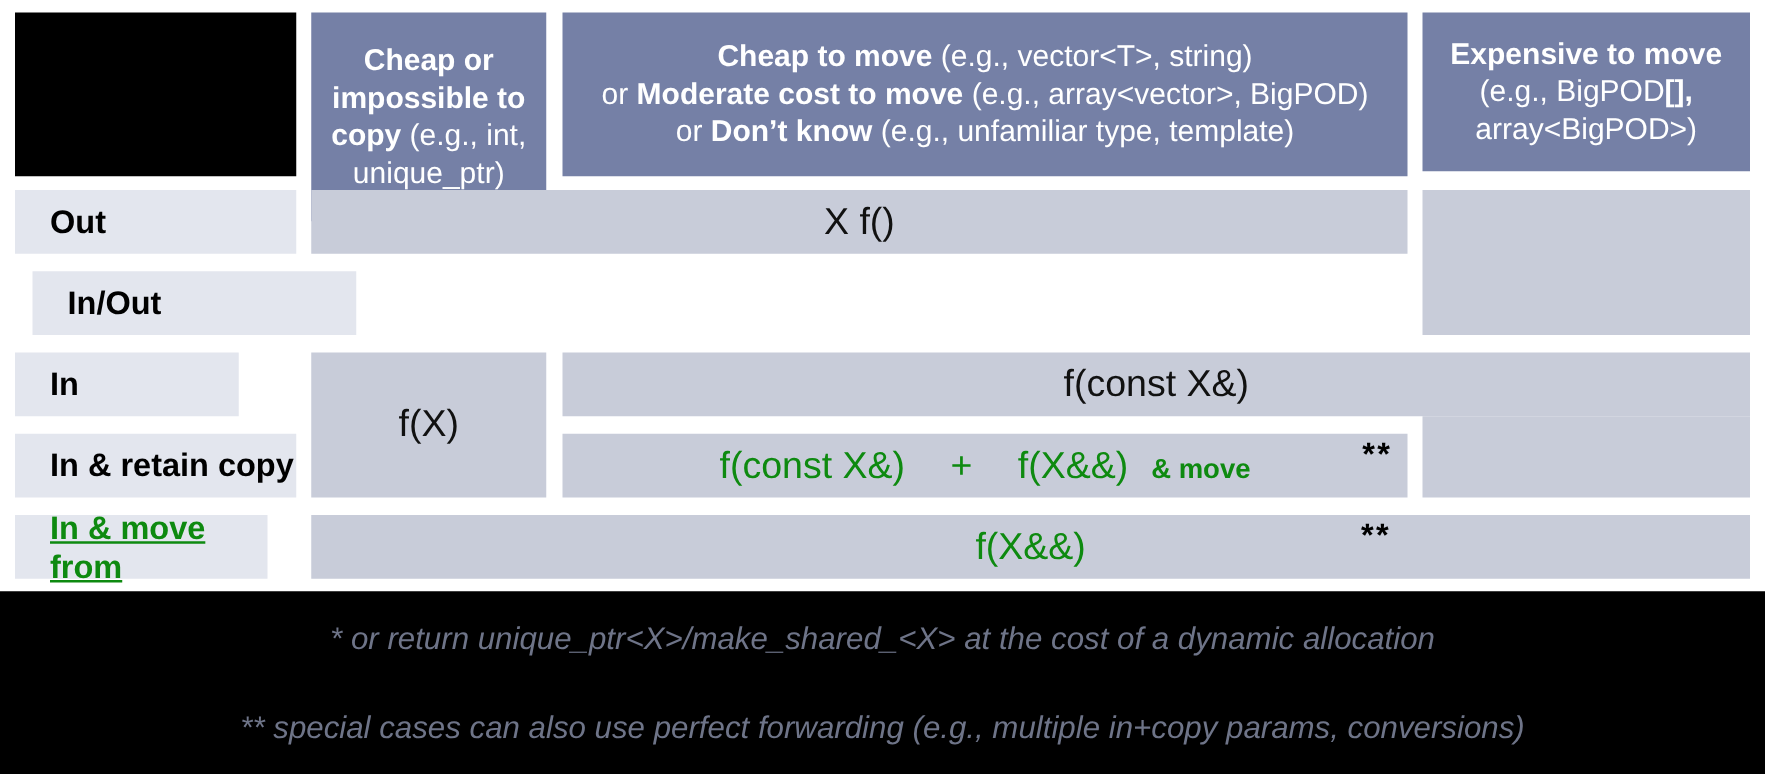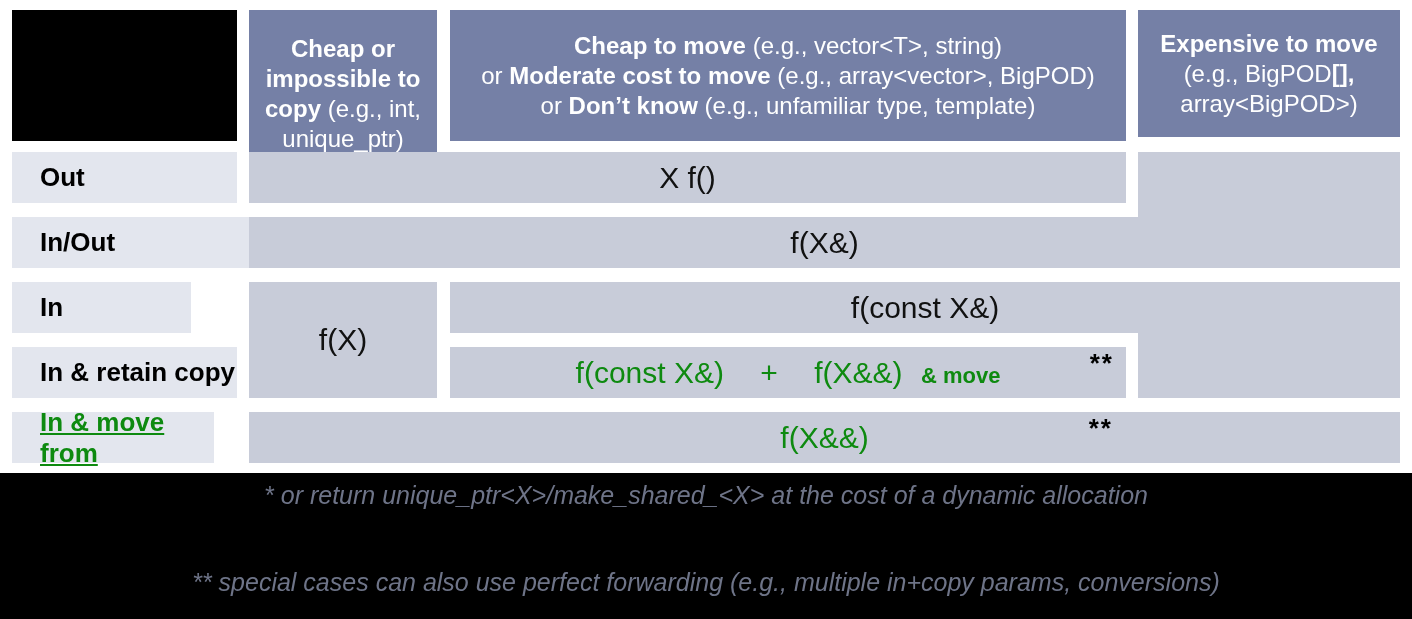--- a/index.html
+++ b/index.html
@@ -81,29 +81,28 @@
 
   <div class="abs hcell" style="left:450px;top:10px;width:676px;height:131px;">
       <span><span class="b">Cheap to move</span><span> (e.g., vector&lt;T&gt;, string)</span><br><span>or </span><span class="b">Moderate cost to move</span><span> (e.g., array&lt;vector&gt;, BigPOD)</span><br><span>or </span><span class="b">Don’t know</span><span> (e.g., unfamiliar type, template)</span></span>
     </div>
 
   <div class="abs hcell" style="left:1138px;top:10px;width:262px;height:127px;">
       <span><span class="b">Expensive to move</span><br><span>(e.g., BigPOD</span><span class="b">[],</span><br><span>array&lt;BigPOD&gt;)</span></span>
     </div>
 
   <div class="abs row-label" style="left:12px;top:152px;width:225px;height:51px;">Out</div>
-  <div class="abs row-label" style="left:12px;top:217px;width:259px;height:51px;">In/Out</div>
+  <div class="abs row-label" style="left:26px;top:217px;width:259px;height:51px;">In/Out</div>
   <div class="abs row-label" style="left:12px;top:282px;width:179px;height:51px;">In</div>
   <div class="abs row-label" style="left:12px;top:347px;width:225px;height:51px;">In &amp; retain copy</div>
   <div class="abs row-label green" style="left:12px;top:412px;width:202px;height:51px;text-decoration:underline;">In &amp; move from</div>
 
   <div class="abs cell" style="left:249px;top:152px;width:877px;height:51px;">X f()</div>
   <div class="abs cell empty" style="left:1138px;top:152px;width:262px;height:116px;"></div>
 
-  <div class="abs cell" style="left:249px;top:217px;width:1151px;height:51px;">f(X&amp;)</div>
 
   <div class="abs cell" style="left:249px;top:282px;width:188px;height:116px;">f(X)</div>
 
   <div class="abs cell" style="left:450px;top:282px;width:950px;height:51px;">
     <div class="inner-center">f(const X&amp;)</div>
   </div>
   <div class="abs cell empty" style="left:1138px;top:333px;width:262px;height:65px;"></div>
 
   <div class="abs cell" style="left:450px;top:347px;width:676px;height:51px;">
     <span class="green-expr">
@@ -114,17 +113,17 @@
     </span>
     <span class="fnmark" style="right:12px;">**</span>
   </div>
 
   <div class="abs cell" style="left:249px;top:412px;width:1151px;height:51px;">
     <span class="green-expr">f(X&amp;&amp;)</span>
     <span class="fnmark" style="right:287px;">**</span>
   </div>
 
   <div class="abs footer" style="left:0;top:473px;width:1412px;height:146px;">
-    <div class="footnote" style="top:8px;">* or return unique_ptr&lt;X&gt;/make_shared_&lt;X&gt; at the cost of a dynamic allocation</div>
+    <div class="footnote" style="top:24px;">* or return unique_ptr&lt;X&gt;/make_shared_&lt;X&gt; at the cost of a dynamic allocation</div>
     <div class="footnote" style="top:95px;">** special cases can also use perfect forwarding (e.g., multiple in+copy params, conversions)</div>
   </div>
 
 </div>
 
 </body></html>

